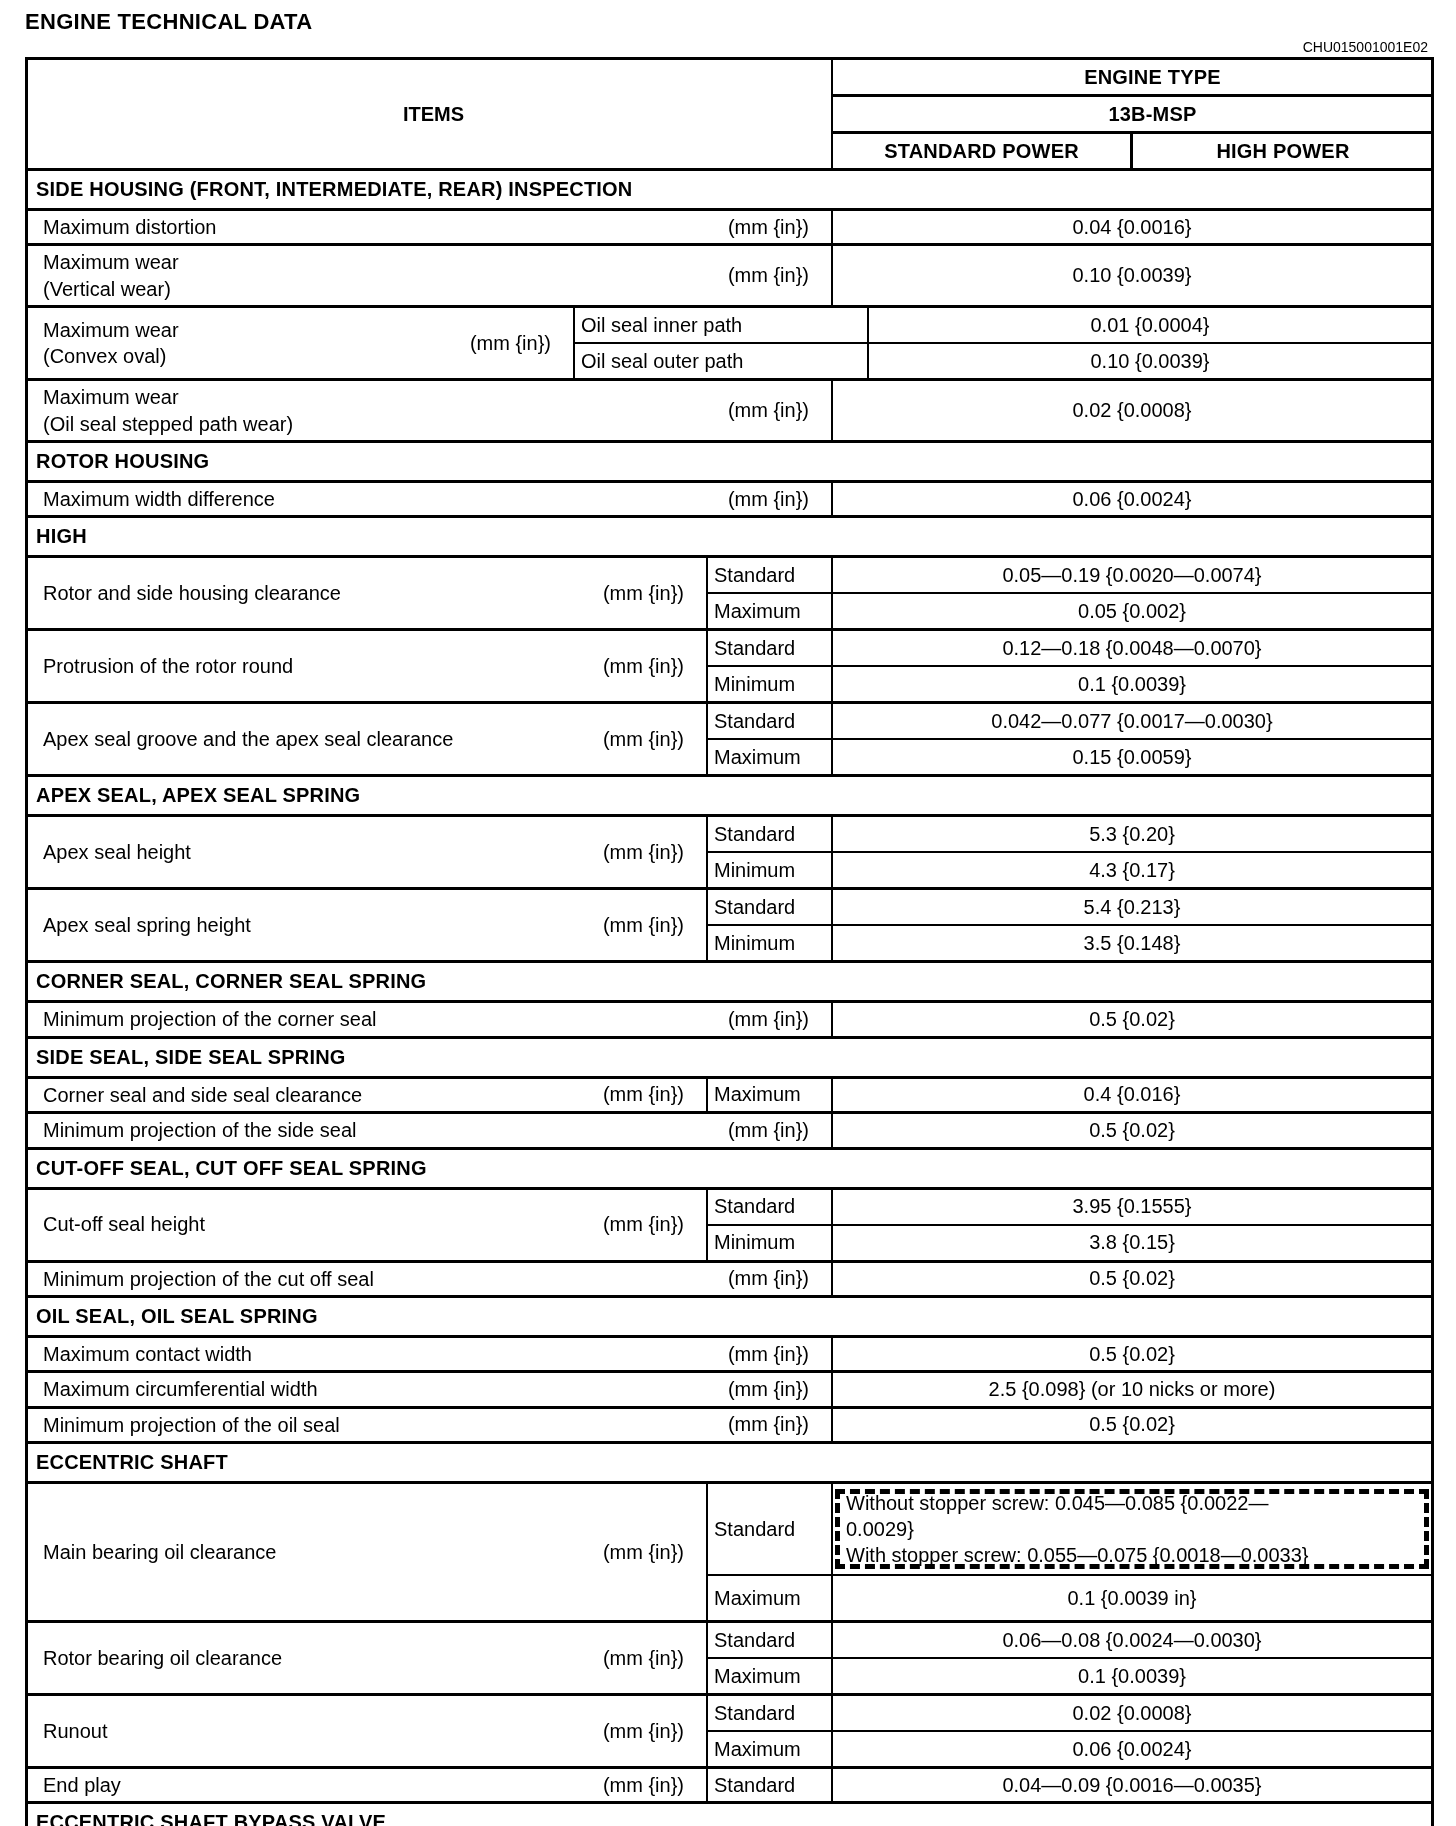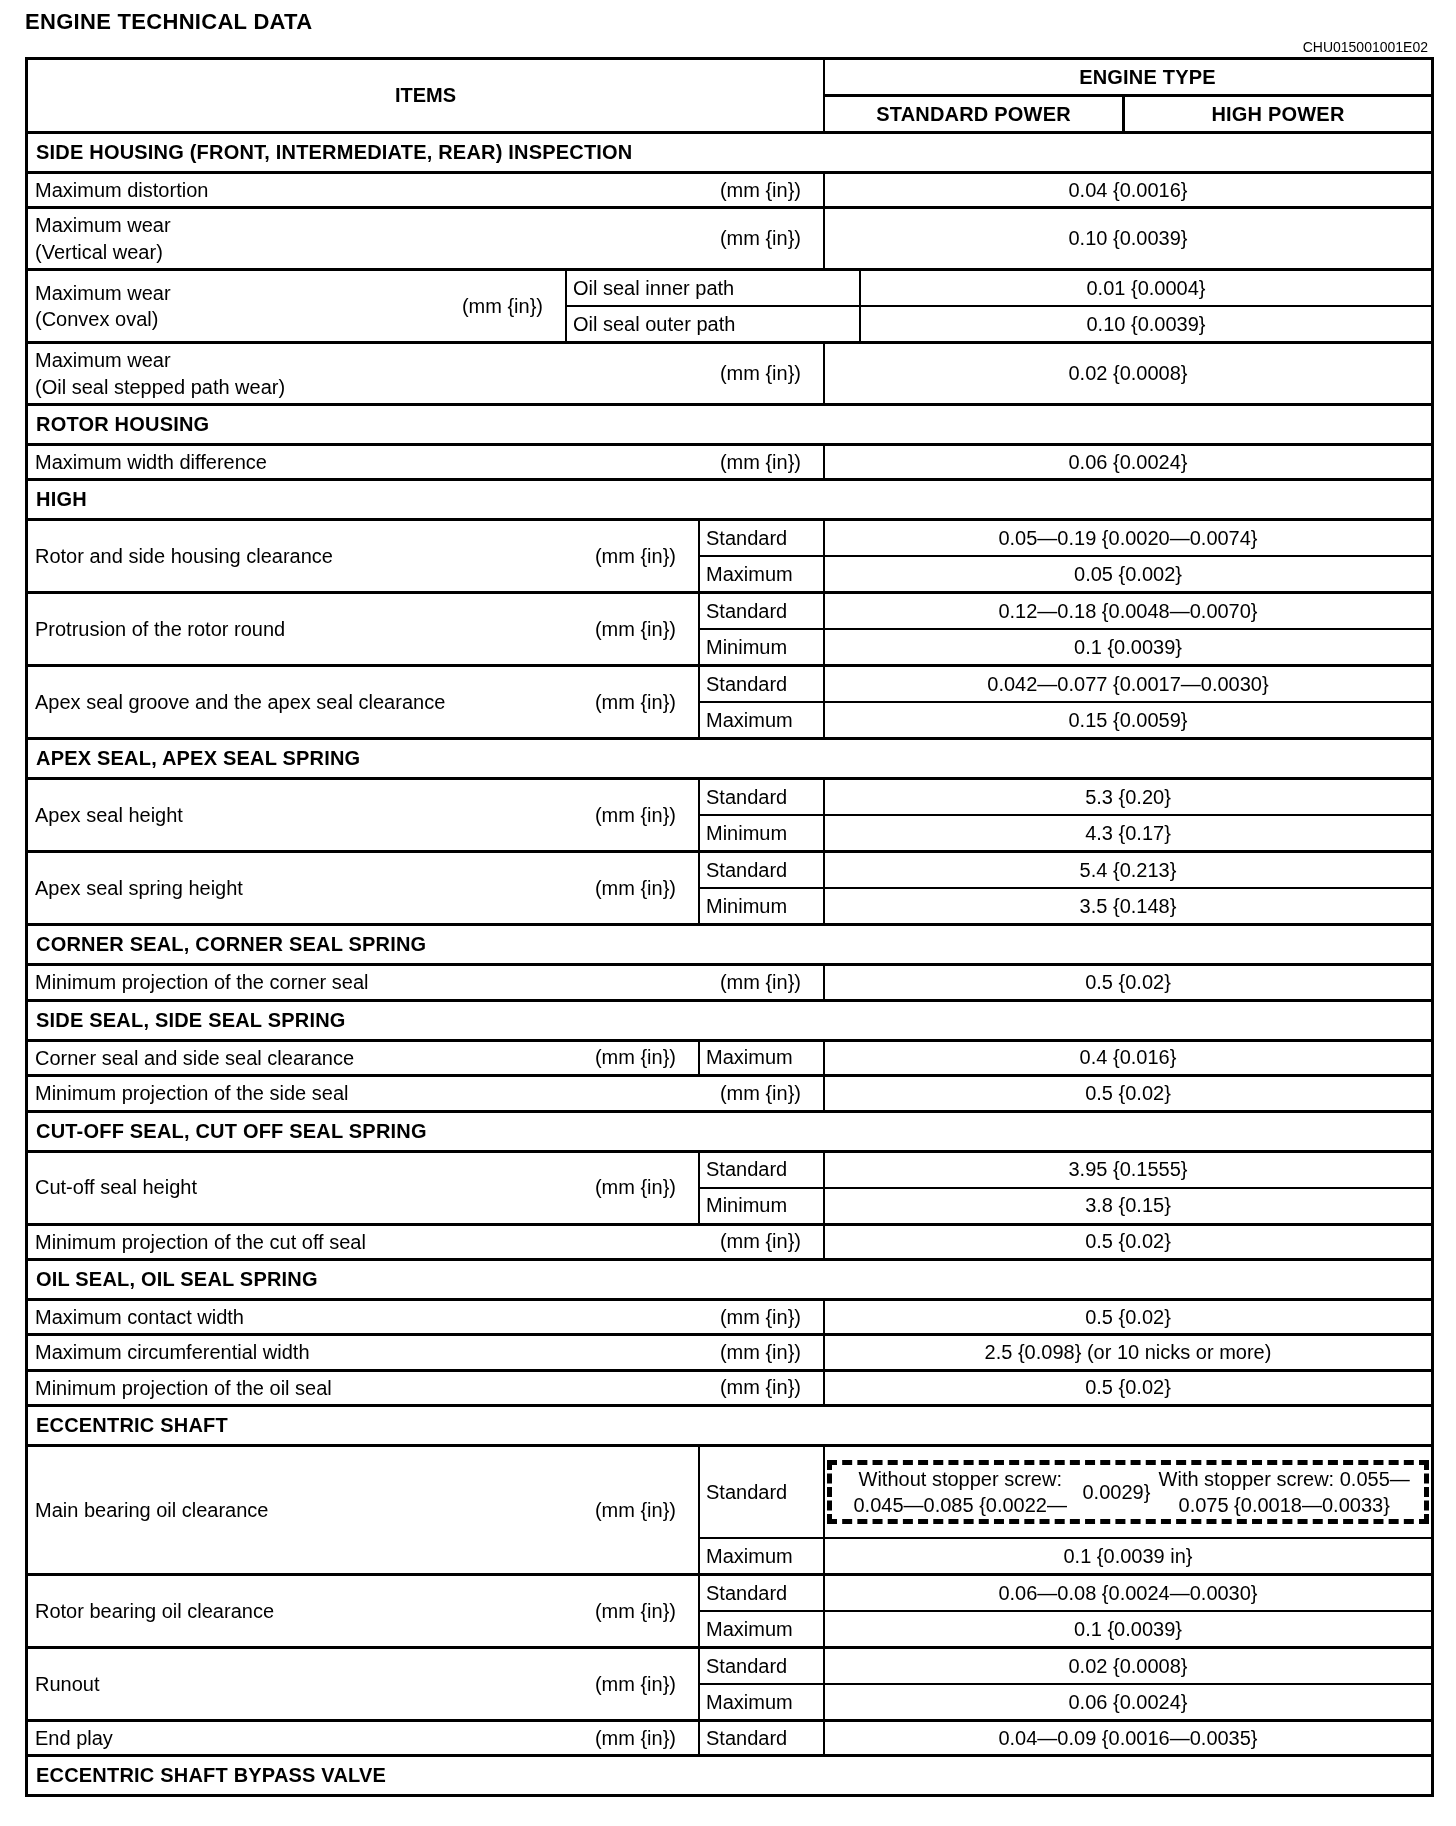--- a/index.html
+++ b/index.html
@@ -22,20 +22,21 @@
     flex:1;display:flex;align-items:center;
     min-height:33px;padding:2px 8px;
     font-weight:bold;font-size:20px;letter-spacing:0.2px;
   }
 
   
   .icell{
     display:flex;align-items:center;justify-content:space-between;
     border-right:2px solid #000;box-sizing:border-box;
     flex:0 0 auto;
+    margin-left:8px;
   }
   .w-item{width:797px;}
   .w-subL{width:672px;}
   .w-wideL{width:539px;}
   .lbl{padding:3px 4px 3px 7px;font-size:20px;line-height:1.32;white-space:pre-line;}
   .unit{padding-right:22px;font-size:20px;flex-shrink:0;}
 
   
   .rightwrap{flex:1;display:flex;flex-direction:column;}
   .subrow{display:flex;flex:1;min-height:34px;}
@@ -53,23 +54,23 @@
   .vcell{
     flex:1;display:flex;align-items:center;justify-content:center;
     text-align:center;font-size:20px;padding:0 4px;box-sizing:border-box;
   }
   .vcell.nopad{padding:0;}
   .grp.r1{min-height:31px;}
   .grp.tall2{min-height:56px;}
 
   
   .dashbox{
-    flex:1;align-self:stretch;margin:13px 2px;
+    flex:1;align-self:stretch;margin:5px 2px;
     border:5px dashed #000;
-    display:flex;flex-direction:row;align-items:center;justify-content:center;
+    display:flex;flex-direction:column;align-items:flex-start;justify-content:center;
     line-height:26px;padding:1px 6px;box-sizing:border-box;
   }
 
   
   .hrow{
     min-height:34px;display:flex;align-items:stretch;justify-content:center;
     font-weight:bold;font-size:20px;letter-spacing:0.2px;
   }
   .hrow + .hrow{border-top:3px solid #000;}
   .hcenter{display:flex;align-items:center;justify-content:center;flex:1;text-align:center;padding-left:39px;}
@@ -88,20 +89,23 @@
   <div class="doc-code">CHU015001001E02</div>
 
   <div class="tbl">
     <div class="grp">
       <div class="icell w-item headc">
         <span>ITEMS</span>
       </div>
       <div class="rightwrap">
         <div class="hrow">
           <div class="hcenter">ENGINE TYPE</div>
+        </div>
+        <div class="hrow">
+          <div class="hcenter">13B-MSP</div>
         </div>
         <div class="hrow">
           <div class="hcol">STANDARD POWER</div>
           <div class="hcol high">HIGH POWER</div>
         </div>
       </div>
     </div>
   <div class="grp">
         <div class="seccell">SIDE HOUSING (FRONT, INTERMEDIATE, REAR) INSPECTION</div>
       </div>

